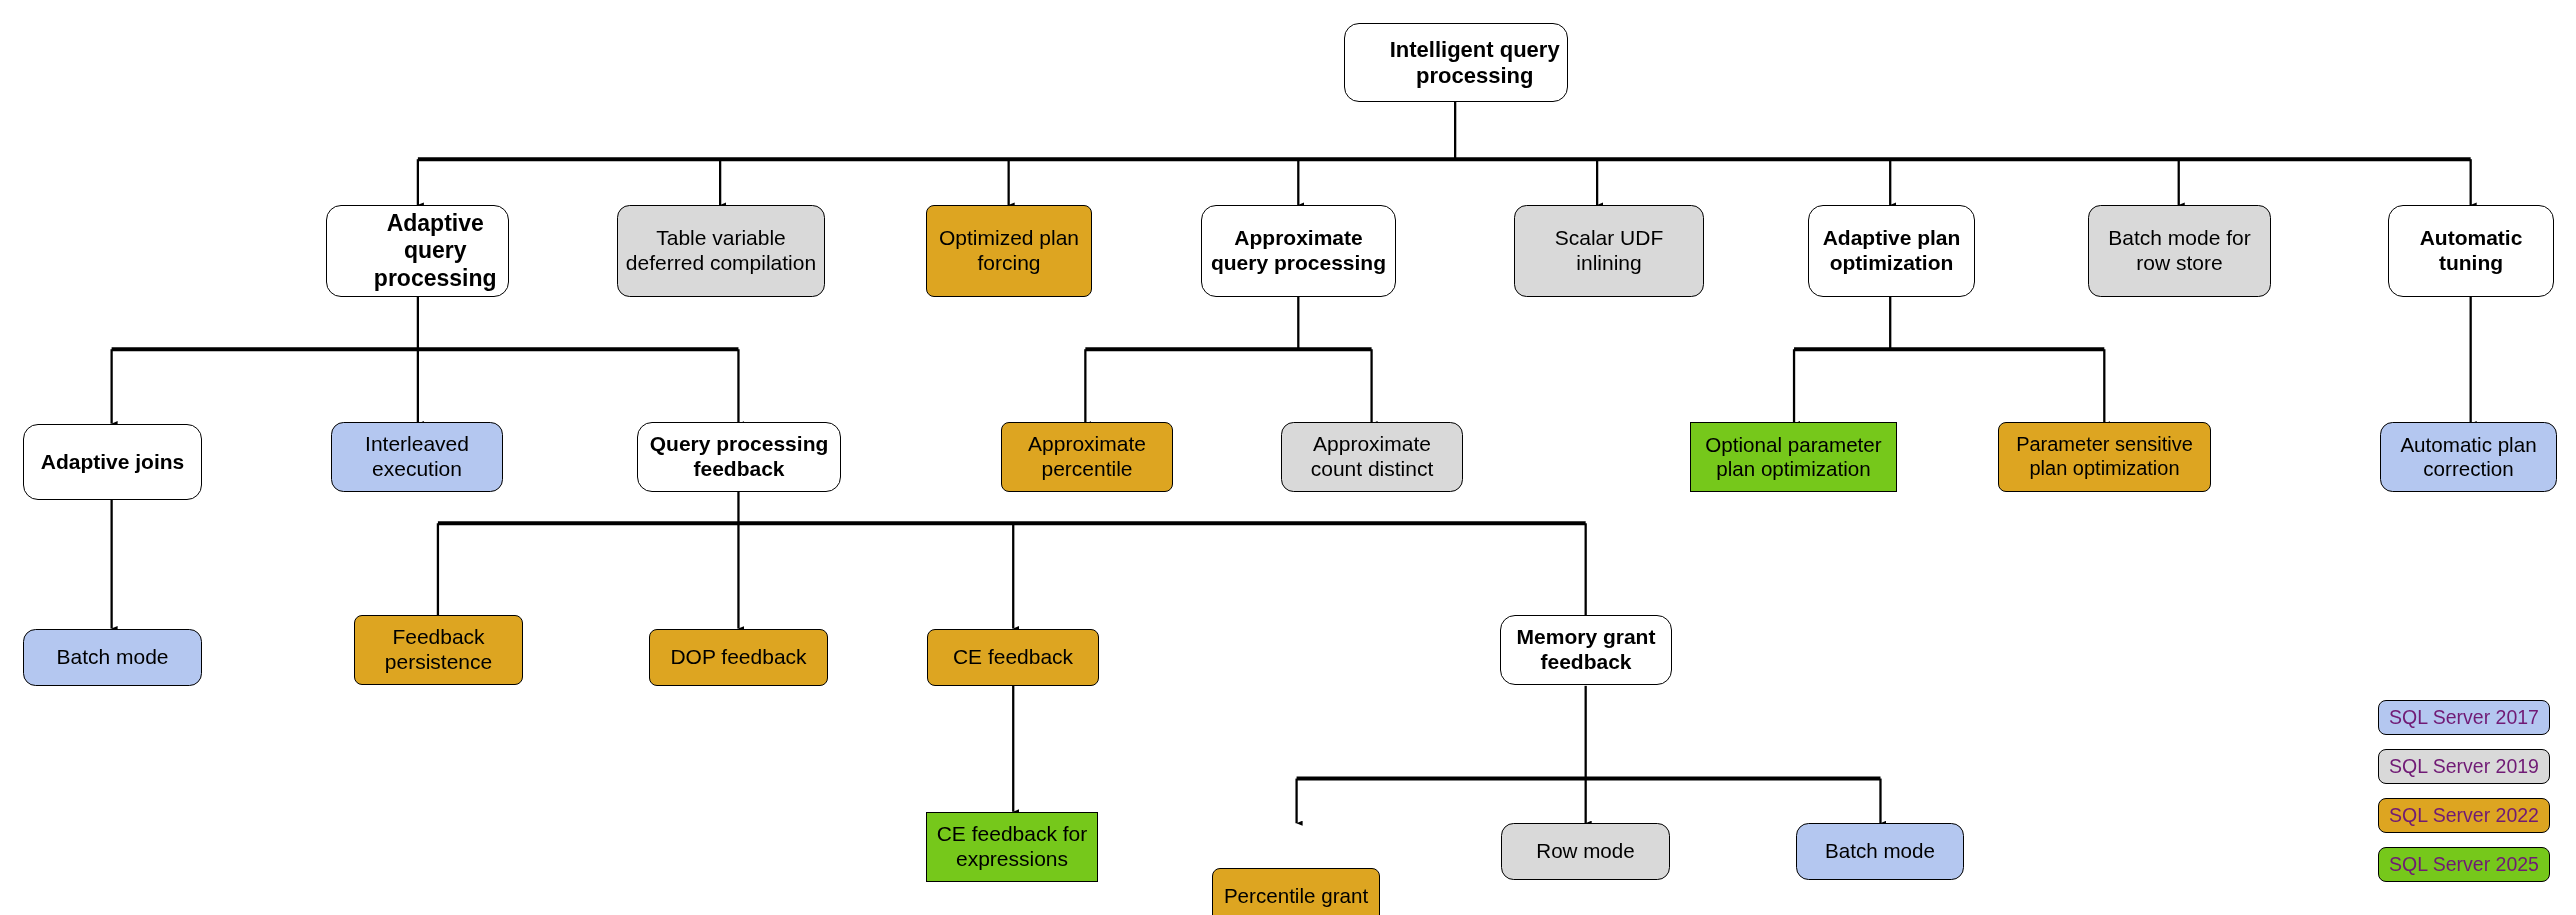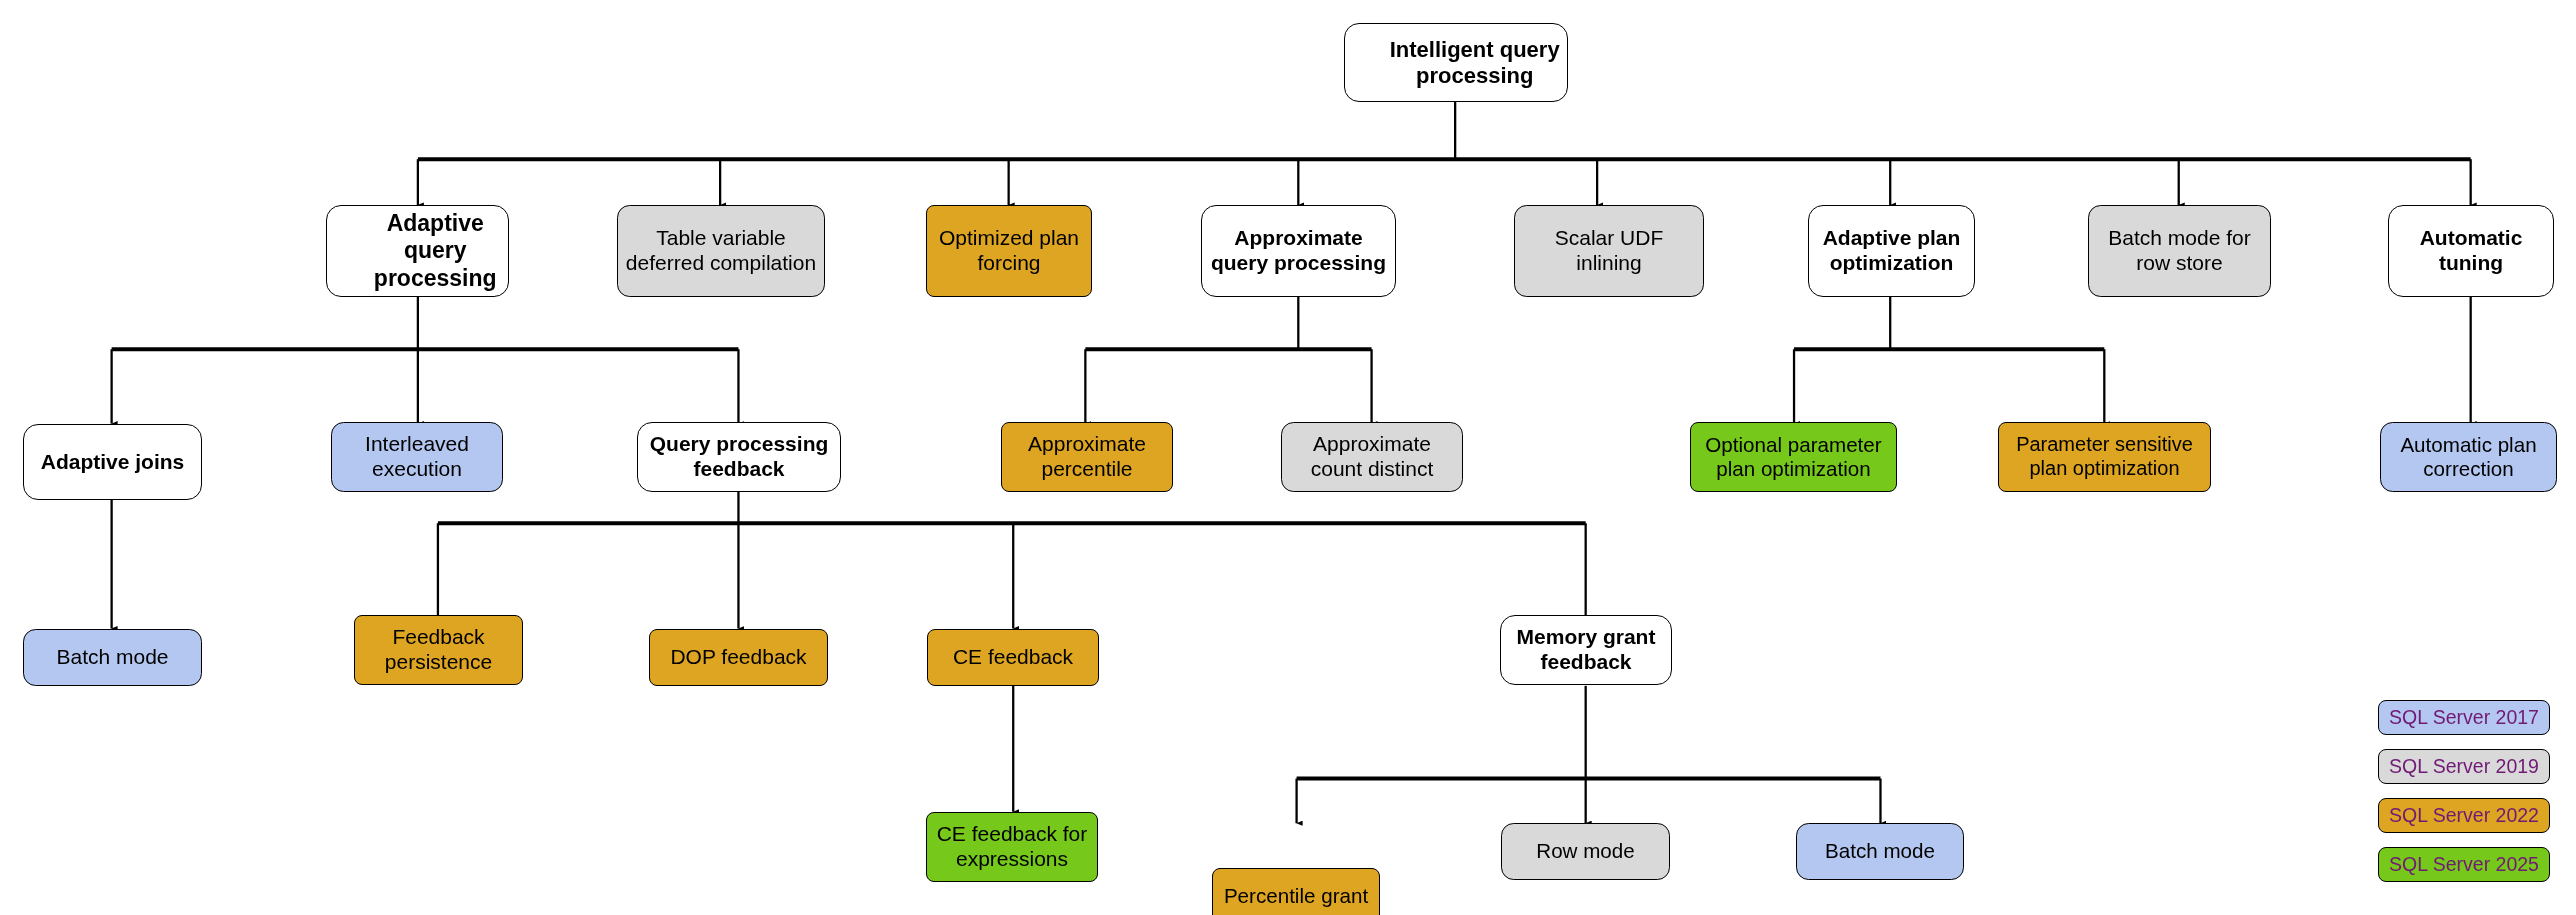--- a/index.html
+++ b/index.html
@@ -8,21 +8,21 @@
   #stage{position:relative;width:2576px;height:916px;background:#fff;}
   svg.edges{position:absolute;left:0;top:0;width:2576px;height:916px;pointer-events:none;}
   .node{position:absolute;box-sizing:border-box;border:1.7px solid #000;
         display:flex;align-items:center;justify-content:center;text-align:center;
         line-height:1.18;color:#000;background:#ffffff;border-radius:15px;
         padding:2.3px 4.6px;}
   .node .lbl{display:block;width:100%;white-space:pre-line;}
   .v2017{background:#b4c7f0;border-radius:12.6px;}
   .v2019{background:#d9d9d9;border-radius:12.6px;}
   .v2022{background:#dda521;border-radius:8px;}
-  .v2025{background:#76c81b;border-radius:8px;}
+  .v2025{background:#76c81b;border-radius:0;}
   .bold{font-weight:bold;}
   .legend-item{position:absolute;box-sizing:border-box;border:1.7px solid #000;
         display:flex;align-items:center;justify-content:center;
         font-size:19.5px;color:#701a75;border-radius:8px;}
 </style>
 </head>
 <body>
 
 <div id="stage">
 

